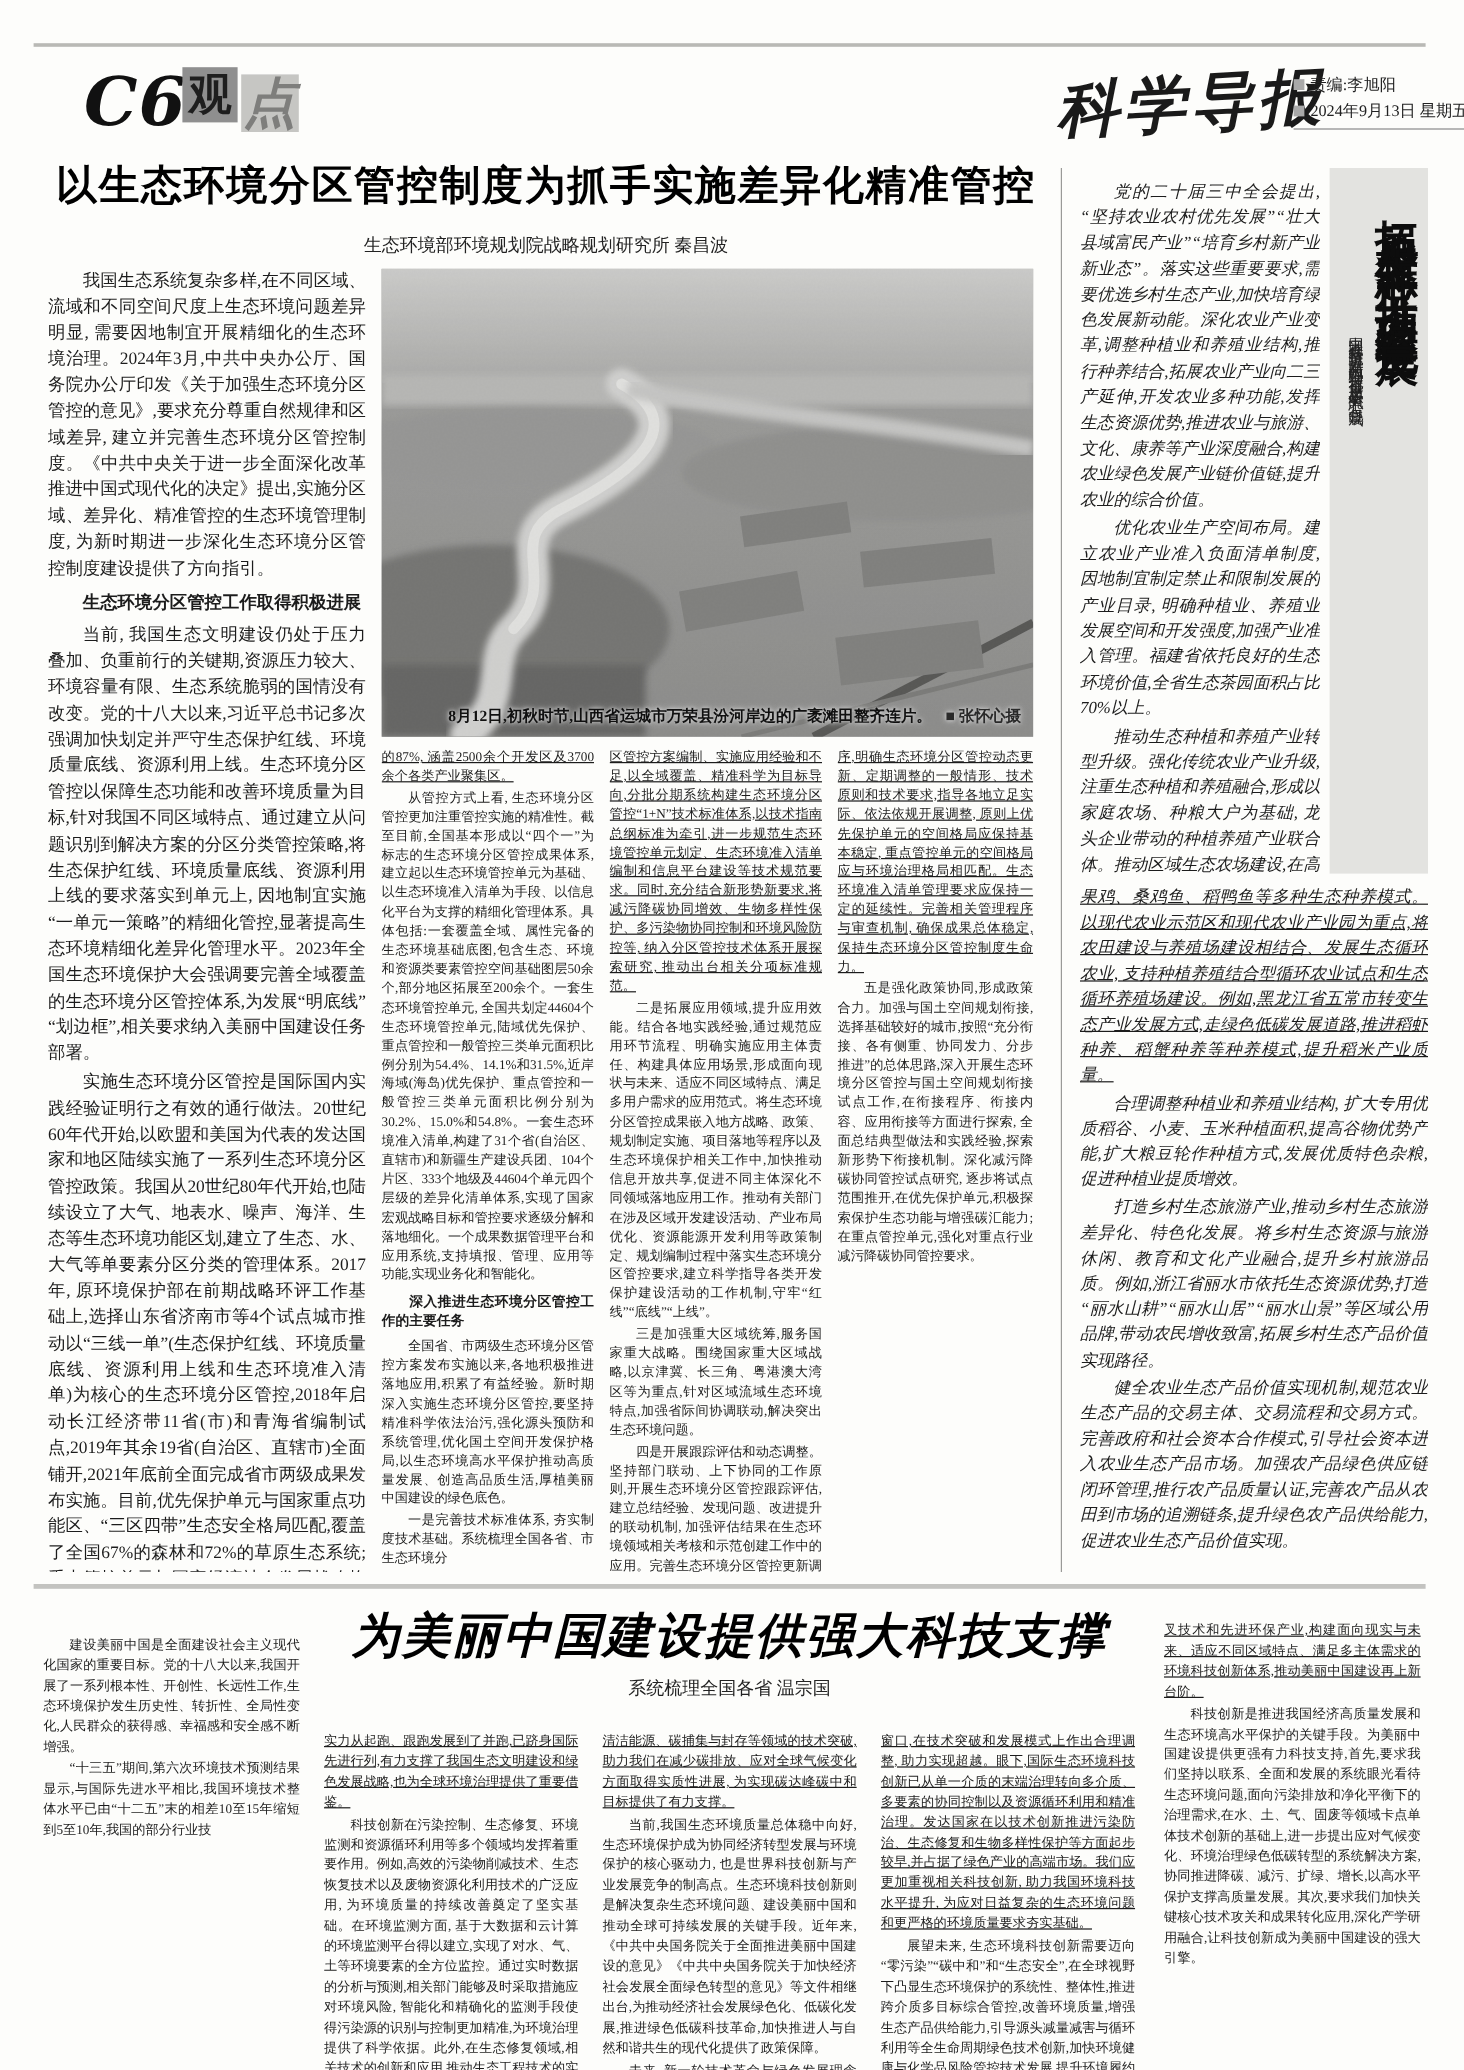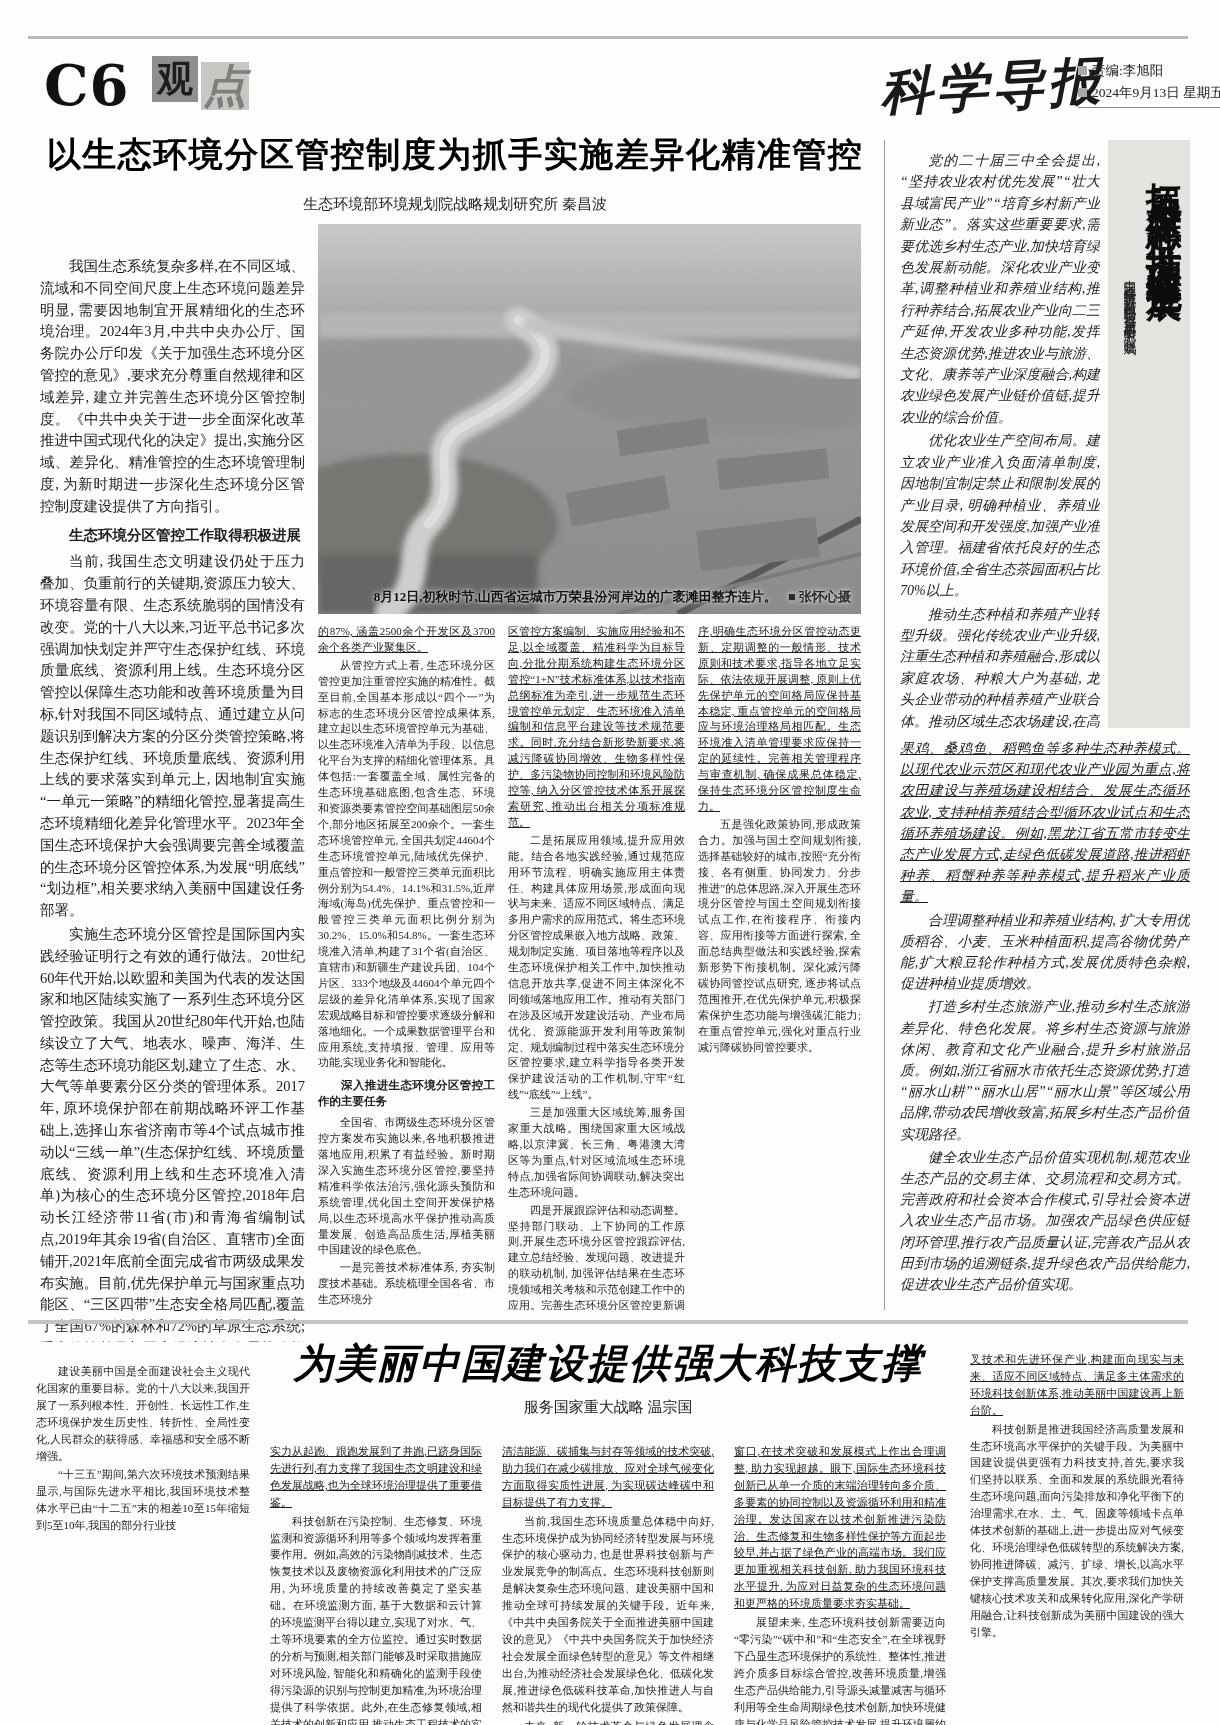--- a/index.html
+++ b/index.html
@@ -17,21 +17,21 @@
   
   #main-headline{font-family:"Liberation Sans","DejaVu Sans",sans-serif;font-weight:900;
                  font-size:34px;letter-spacing:1.5px;text-align:center;color:#000;}
   #main-byline,#bottom-byline{font-size:15px;text-align:center;color:#222;}
   .col{overflow:hidden;text-align:justify;}
   .col p{margin:0 0 2px 0;}
   .para{text-indent:2em;}
   .para.cont{text-indent:0;text-decoration:underline;}
   .sub{font-weight:bold;text-indent:2em;margin:7px 0 5px 0 !important;
        font-family:"Liberation Sans","DejaVu Sans",sans-serif;}
-  .c-wide{font-size:14.5px;line-height:21.8px;margin-top:32px;}
+  .c-wide{font-size:14.5px;line-height:21.8px;}
   .c-narrow{font-size:11px;line-height:15.9px;}
   .c-narrow .sub{font-size:11.5px;}
   
   #photo{background:#9b9b9b;overflow:hidden;}
   #photo svg{display:block;}
   #photo-caption{position:absolute;right:10px;bottom:8px;font-size:13px;font-weight:bold;color:#101010;
                  text-shadow:0 0 3px #d8d8d8,0 0 6px #cfcfcf;white-space:nowrap;}
   
   .kai{font-style:italic;}
   .c-kai{font-size:14px;line-height:21.4px;}
@@ -45,21 +45,21 @@
                    font-size:40px;letter-spacing:2px;text-align:center;color:#000;font-style:italic;}
   .c-bottom{font-size:11px;line-height:16.9px;margin-top:11px;}
 </style>
 </head>
 <body>
 
 <div id="paper">
 
   <div class="abs rule" style="left:28px;top:36px;width:1160px;height:3px;"></div>
 
-  <div class="abs" id="pageno" style="left:44px;top:52px;">C6</div>
+  <div class="abs" id="pageno" style="left:70px;top:52px;font-style:italic;">C6</div>
   <div class="abs logo-box" style="left:152px;top:56px;width:46px;height:46px;background:#8f8f8f;">
     <span style="font-size:36px;font-weight:bold;color:#1e1e1e;">观</span>
   </div>
   <div class="abs logo-box" style="left:201px;top:62px;width:48px;height:48px;background:#c6c6c3;">
     <span style="font-size:44px;font-weight:bold;font-style:italic;color:#7e7e7c;font-family:'DejaVu Serif',serif;">点</span>
   </div>
   <div class="abs" id="masthead" style="left:880px;top:52px;">科学导报</div>
   <div class="abs hdr-info" style="left:1078px;top:60px;">
     <div><span class="sq"></span><span>责编:李旭阳</span></div>
     <div style="border-bottom:1px solid #8a8a8a;padding-bottom:3px;"><span class="sq"></span><span>2024年9月13日  星期五</span></div>
@@ -152,21 +152,21 @@
   <div class="abs col c-kai-wide kai" style="left:900px;top:738px;width:290px;height:572px;">
       <p class="para cont">果鸡、桑鸡鱼、稻鸭鱼等多种生态种养模式。以现代农业示范区和现代农业产业园为重点,将农田建设与养殖场建设相结合、发展生态循环农业, 支持种植养殖结合型循环农业试点和生态循环养殖场建设。例如,黑龙江省五常市转变生态产业发展方式,走绿色低碳发展道路,推进稻虾种养、稻蟹种养等种养模式,提升稻米产业质量。</p>
       <p class="para">合理调整种植业和养殖业结构, 扩大专用优质稻谷、小麦、玉米种植面积,提高谷物优势产能,扩大粮豆轮作种植方式,发展优质特色杂粮,促进种植业提质增效。</p>
       <p class="para">打造乡村生态旅游产业,推动乡村生态旅游差异化、特色化发展。将乡村生态资源与旅游休闲、教育和文化产业融合,提升乡村旅游品质。例如,浙江省丽水市依托生态资源优势,打造“丽水山耕”“丽水山居”“丽水山景”等区域公用品牌,带动农民增收致富,拓展乡村生态产品价值实现路径。</p>
       <p class="para">健全农业生态产品价值实现机制,规范农业生态产品的交易主体、交易流程和交易方式。完善政府和社会资本合作模式,引导社会资本进入农业生态产品市场。加强农产品绿色供应链闭环管理,推行农产品质量认证,完善农产品从农田到市场的追溯链条,提升绿色农产品供给能力,促进农业生态产品价值实现。</p>
     </div>
 
   <div class="abs" style="left:28px;top:1320px;width:1160px;height:4px;background:#c3c3c0;"></div>
 
   <div class="abs" id="bottom-headline" style="left:268px;top:1336px;width:680px;">为美丽中国建设提供强大科技支撑</div>
-  <div class="abs" id="bottom-byline" style="left:268px;top:1398px;width:680px;">服务国家重大战略  温宗国</div>
+  <div class="abs" id="bottom-byline" style="left:268px;top:1398px;width:680px;">系统梳理全国各省  温宗国</div>
 
   <div class="abs col c-bottom" style="left:36px;top:1352px;width:214px;height:366px;">
       <p class="para">建设美丽中国是全面建设社会主义现代化国家的重要目标。党的十八大以来,我国开展了一系列根本性、开创性、长远性工作,生态环境保护发生历史性、转折性、全局性变化,人民群众的获得感、幸福感和安全感不断增强。</p>
       <p class="para">“十三五”期间,第六次环境技术预测结果显示,与国际先进水平相比,我国环境技术整体水平已由“十二五”末的相差10至15年缩短到5至10年,我国的部分行业技</p>
     </div>
   <div class="abs col c-bottom" style="left:270px;top:1432px;width:212px;height:288px;">
       <p class="para cont">实力从起跑、跟跑发展到了并跑,已跻身国际先进行列,有力支撑了我国生态文明建设和绿色发展战略,也为全球环境治理提供了重要借鉴。</p>
       <p class="para">科技创新在污染控制、生态修复、环境监测和资源循环利用等多个领域均发挥着重要作用。例如,高效的污染物削减技术、生态恢复技术以及废物资源化利用技术的广泛应用, 为环境质量的持续改善奠定了坚实基础。在环境监测方面, 基于大数据和云计算的环境监测平台得以建立,实现了对水、气、土等环境要素的全方位监控。通过实时数据的分析与预测,相关部门能够及时采取措施应对环境风险, 智能化和精确化的监测手段使得污染源的识别与控制更加精准,为环境治理提供了科学依据。此外,在生态修复领域,相关技术的创新和应用,推动生态工程技术的实施与推广, 多个受到破坏的生态系统得到有效修复和重建, 提升了生物多样性的保护水平。在碳减排和气候变化应对方面,</p>
     </div>
   <div class="abs col c-bottom" style="left:502px;top:1432px;width:212px;height:288px;">

